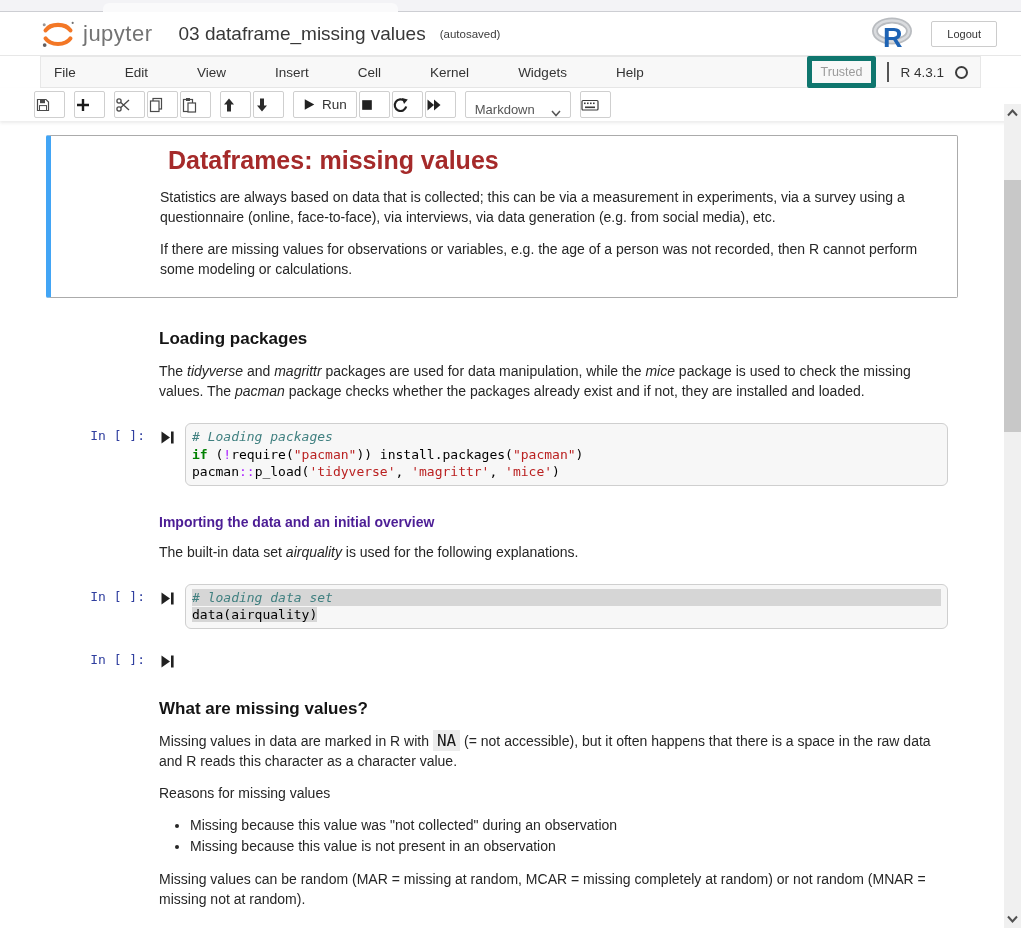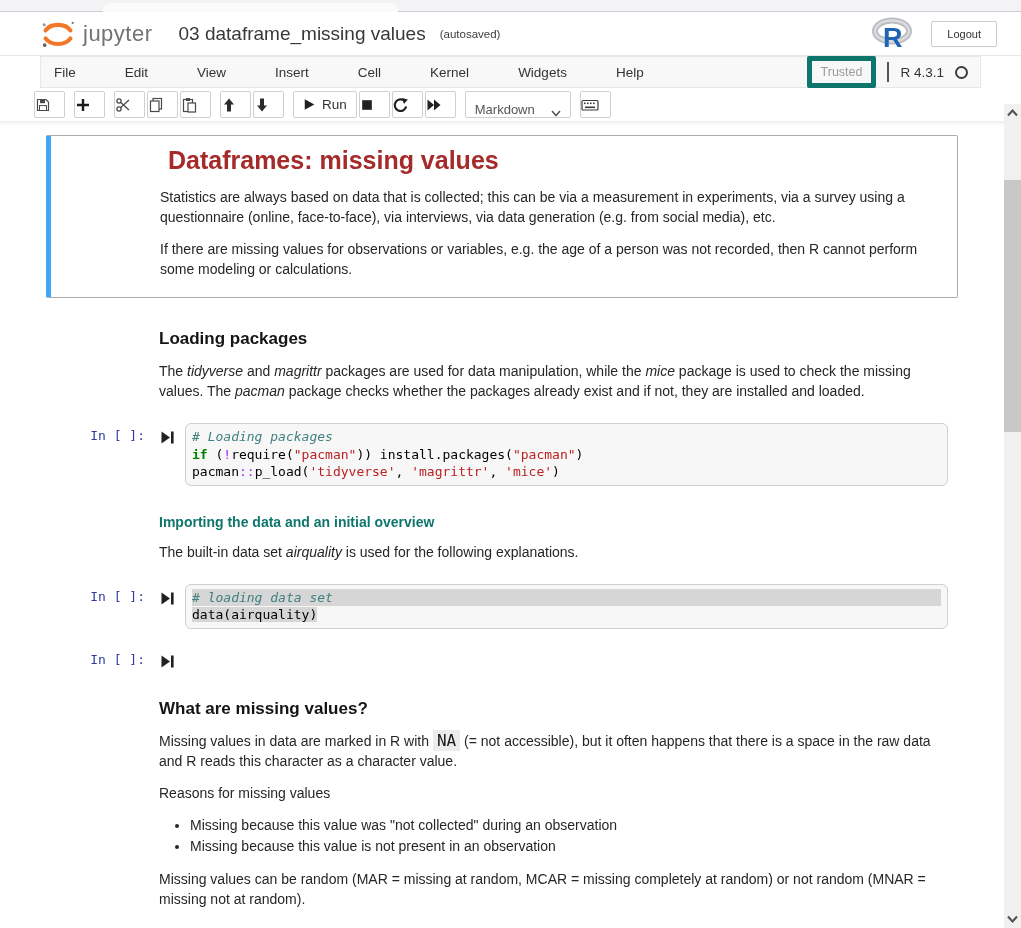--- a/index.html
+++ b/index.html
@@ -67,21 +67,21 @@
   .tk-kw  { color:#008000; font-weight:bold; }
   .tk-str { color:#BA2121; }
   .tk-op  { color:#AA22FF; }
   .sel    { background:#d6d6d6; }
 
   .md-body { color:#262626; padding-left:113px; }
   .cell.selected .md-body { padding-left:109px; padding-right:10px; }
   .md-body p  { font-size:14px; line-height:20px; margin:12px 0; }
   .md-body h1 { font-size:25px; line-height:29px; margin:8px 8px 10px; color:#A52A2A; font-weight:700; }
   .md-body h3 { font-size:17px; margin:20px 0 8px; color:#141414; font-weight:700; }
-  .md-body h4 { font-size:14px; margin:18px 0 6px; color:#0f766e; font-weight:700; }
+  .md-body h4 { font-size:14px; margin:18px 0 6px; color:#4c1d95; font-weight:700; }
   .md-body ul { margin:12px 0; padding-left:31px; }
   .md-body li { font-size:14px; line-height:21px; }
   .inline-code { font-family:"DejaVu Sans Mono", monospace; font-size:16px; background:#ececec;
                  padding:1px 4px; color:#1a1a1a; }
 
   
   .scrollbar { position:absolute; right:0; top:104px; bottom:0; width:17px; background:#f0f0f0; z-index:3; }
   .sb-btn { height:18px; display:flex; align-items:center; justify-content:center; cursor:pointer; }
   .sb-btn.down { position:absolute; bottom:0; left:0; width:17px; }
   .sb-thumb { position:absolute; top:76px; left:0; width:17px; height:252px; background:#c8c8c8; cursor:pointer; }

